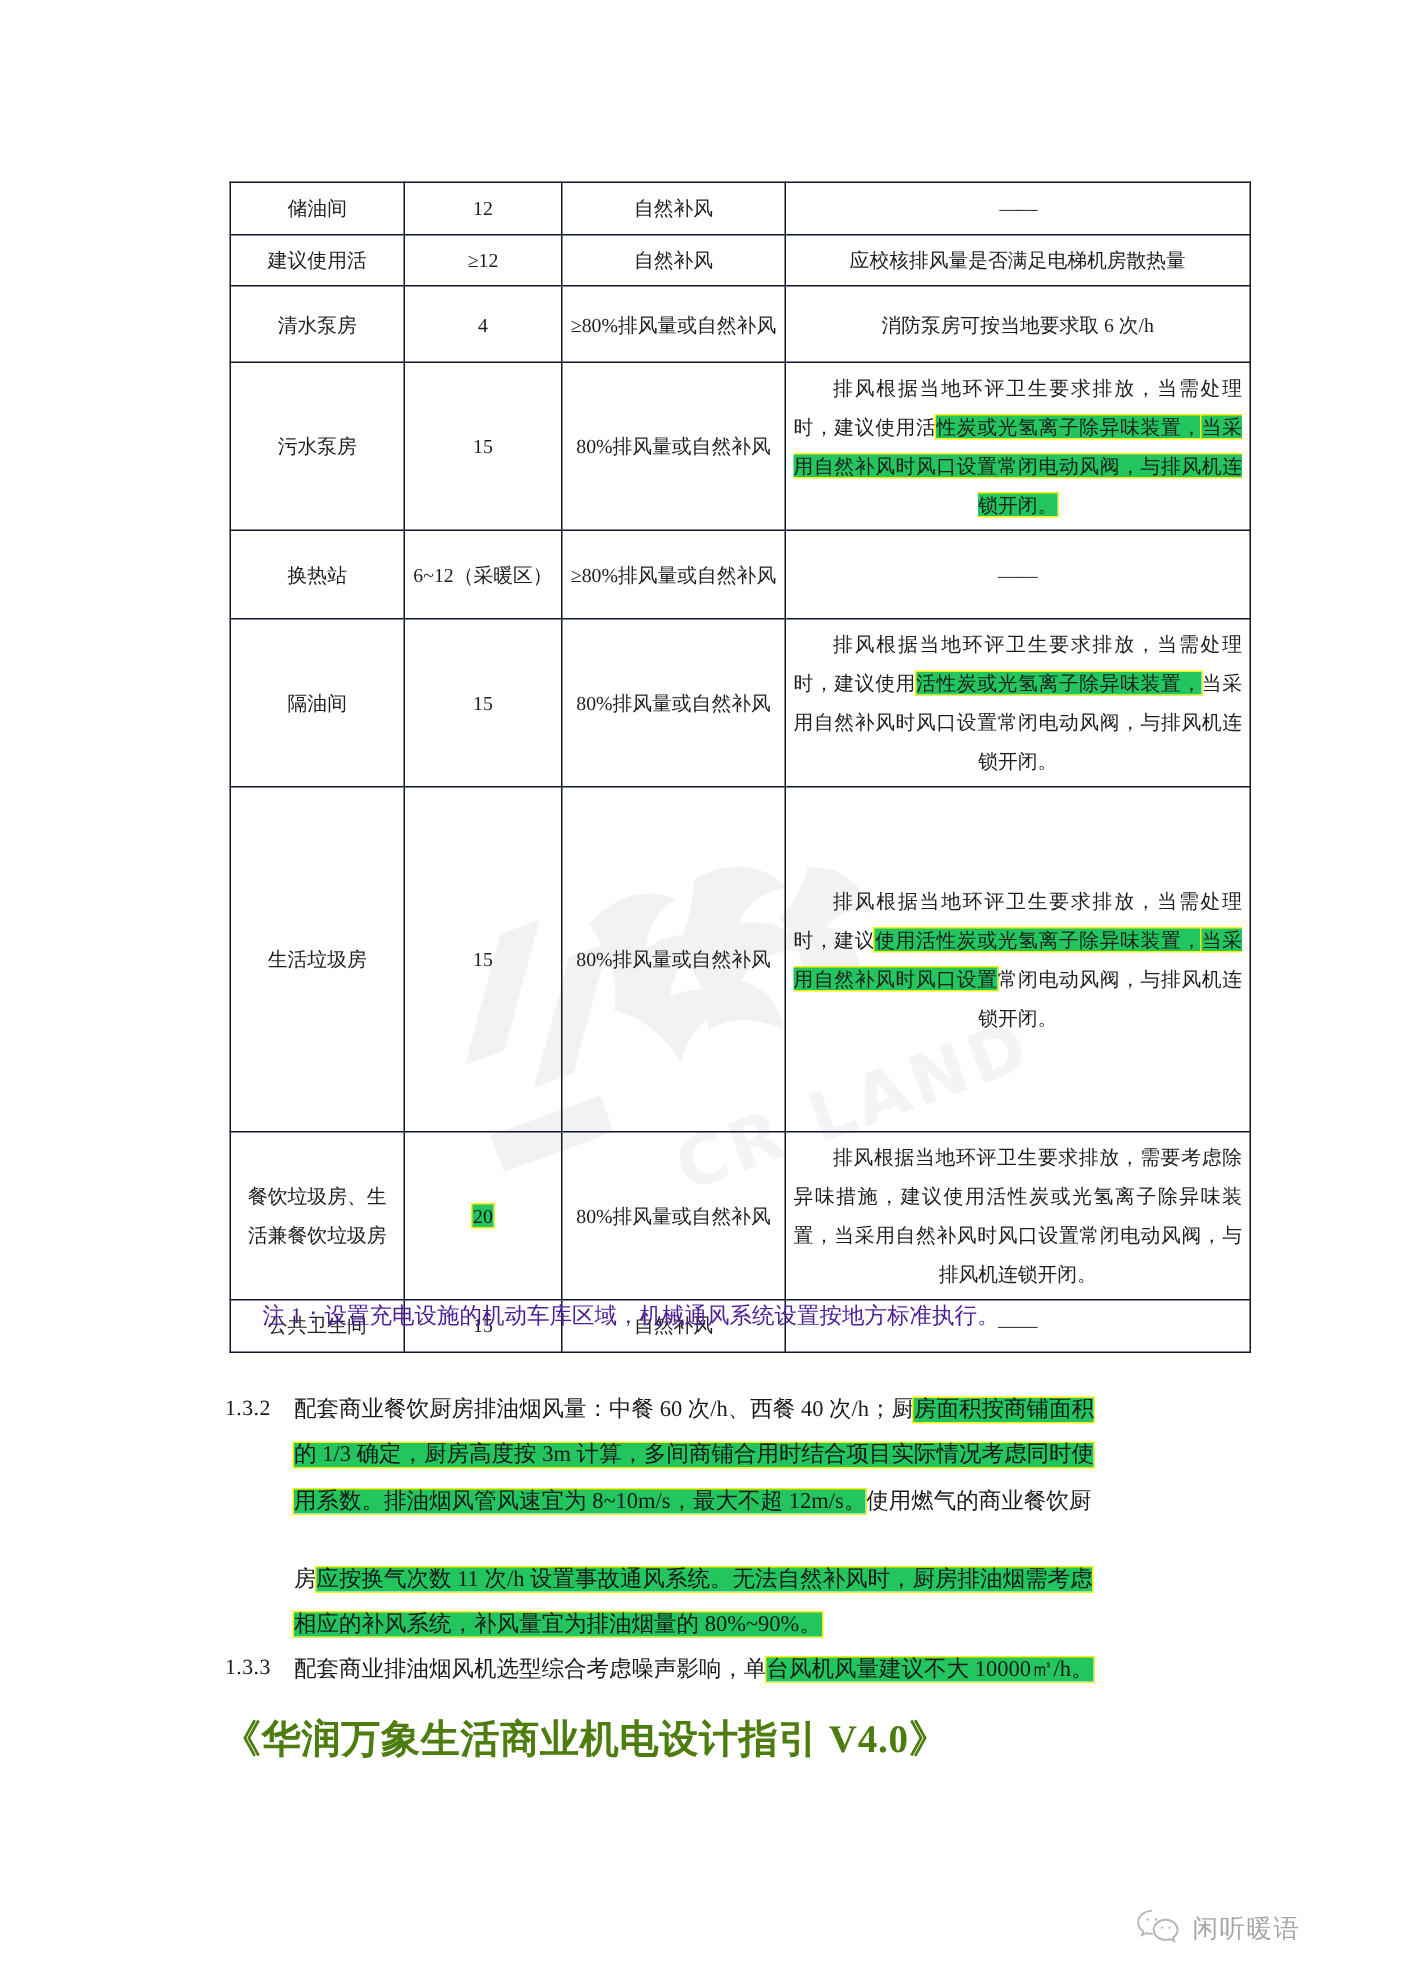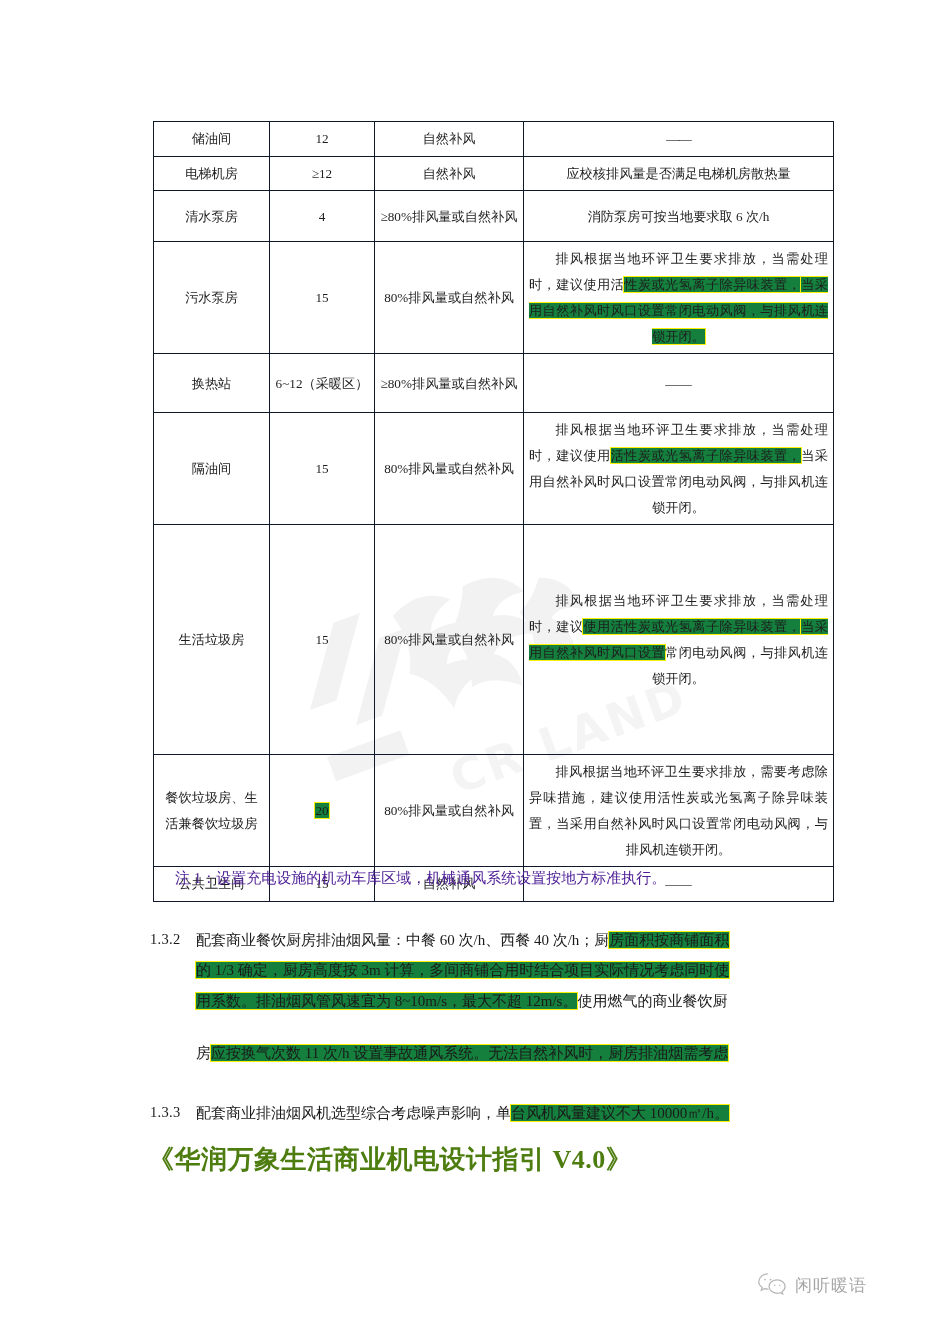--- a/index.html
+++ b/index.html
@@ -72,21 +72,21 @@
   tr.r-h51 td { height: 42px; }
   tr.r-h108 td { height: 99px; }
   tr.r-h59 td { height: 50px; }
   tr.r-h97 td { height: 88px; }
   tr.r-h230 td { height: 221px; }
   tr.r-h101 td { height: 92px; }
   tr.r-h30 td { height: 22px; }
 
   
   .hl {
-    background: #15803d;
+    background: #22c55e;
     box-shadow: 0 0 0 1px #fdf008;
   }
 
   
   #note1 {
     position: absolute;
     left: 175px;
     top: 866px;
     width: 640px;
     font-size: 15px;
@@ -176,21 +176,21 @@
     <tbody>
 
       <tr class="r-h28">
         <td class="c1">储油间</td>
         <td class="c2">12</td>
         <td class="c3">自然补风</td>
         <td class="c4 dash"><span class="dashmark">——</span></td>
       </tr>
 
       <tr class="r-h32">
-        <td class="c1">电梯机房</td>
+        <td class="c1">建议使用活</td>
         <td class="c2">≥12</td>
         <td class="c3">自然补风</td>
         <td class="c4 dash">应校核排风量是否满足电梯机房散热量</td>
       </tr>
 
       <tr class="r-h51">
         <td class="c1">清水泵房</td>
         <td class="c2">4</td>
         <td class="c3">≥80%排风量或自然补风</td>
         <td class="c4 dash">消防泵房可按当地要求取 6 次/h</td>
@@ -244,20 +244,21 @@
   <div id="note1">注 1：设置充电设施的机动车库区域，机械通风系统设置按地方标准执行。</div>
 
   <div class="para-block" id="p132">
     <span class="pnum">1.3.2</span>
     <span class="pbody">
         <span class="ln"><span>配套商业餐饮厨房排油烟风量：中餐 60 次/h、西餐 40 次/h；厨</span><span class="hl">房面积按商铺面积</span></span>
         <span class="ln"><span class="hl">的 1/3 确定，厨房高度按 3m 计算，多间商铺合用时结合项目实际情况考虑同时使</span></span>
         <span class="ln"><span class="hl">用系数。排油烟风管风速宜为 8~10m/s，最大不超 12m/s。</span><span>使用燃气的商业餐饮厨</span></span>
         <span class="ln gap"></span>
         <span class="ln"><span>房</span><span class="hl">应按换气次数 11 次/h 设置事故通风系统。无法自然补风时，厨房排油烟需考虑</span></span>
+        <span class="ln"><span class="hl">相应的补风系统，补风量宜为排油烟量的 80%~90%。</span></span>
       </span>
   </div>
 
   <div class="para-block" id="p133">
     <span class="pnum">1.3.3</span>
     <span class="pbody">
         <span class="ln"><span>配套商业排油烟风机选型综合考虑噪声影响，单</span><span class="hl">台风机风量建议不大 10000㎥/h。</span></span>
       </span>
   </div>
 

